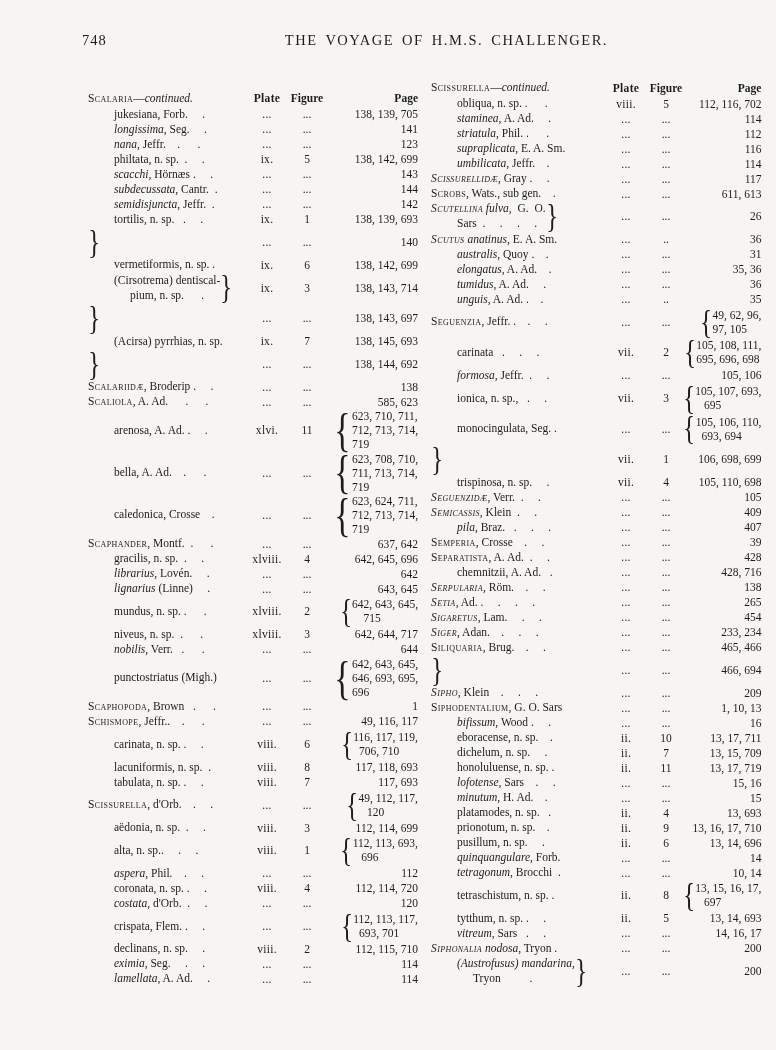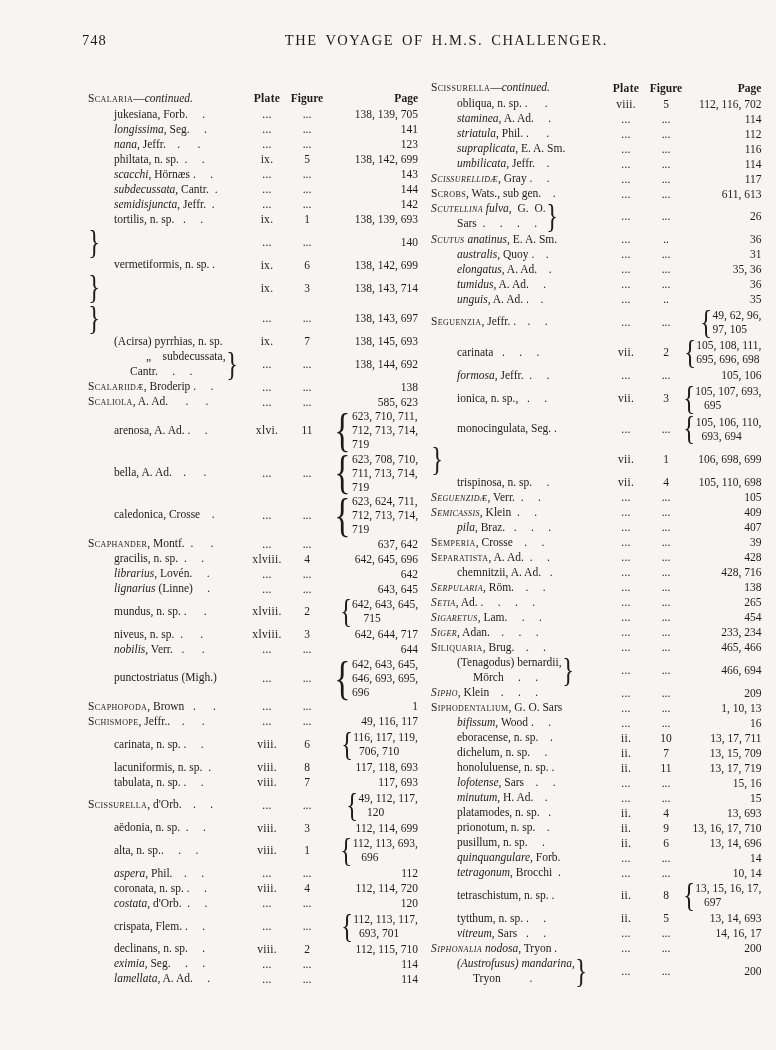--- a/index.html
+++ b/index.html
@@ -153,20 +153,24 @@
             <div>
               <div class="nline ind1"><span class="sr">vermetiformis, n. sp. .</span></div>
             </div>
           </div>
           <div class="c-plate">ix.</div>
           <div class="c-fig">6</div>
           <div class="c-page">138, 142, 699</div>
         </div>
         <div class="row">
           <div class="c-name"><div class="bracewrap">
+              <div>
+                <div class="nline ind1"><span class="sr">(Cirsotrema) dentiscal-</span></div>
+                <div class="nline ind2"><span class="sr">pium, n. sp.      .</span></div>
+              </div>
               <span class="brace" style="font-size: 34px;">}</span>
             </div></div>
           <div class="c-plate">ix.</div>
           <div class="c-fig">3</div>
           <div class="c-page">138, 143, 714</div>
         </div>
         <div class="row">
           <div class="c-name"><div class="bracewrap">
               <span class="brace" style="font-size: 34px;">}</span>
             </div></div>
@@ -179,24 +183,20 @@
             <div>
               <div class="nline ind1"><span class="sr">(Acirsa) pyrrhias, n. sp.</span></div>
             </div>
           </div>
           <div class="c-plate">ix.</div>
           <div class="c-fig">7</div>
           <div class="c-page">138, 145, 693</div>
         </div>
         <div class="row">
           <div class="c-name"><div class="bracewrap">
-              <div>
-                <div class="nline ind3"><span class="sr">„    subdecussata,</span></div>
-                <div class="nline ind2"><span class="sr">Cantr.     .     .</span></div>
-              </div>
               <span class="brace" style="font-size: 34px;">}</span>
             </div></div>
           <div class="c-plate">...</div>
           <div class="c-fig">...</div>
           <div class="c-page">138, 144, 692</div>
         </div>
         <div class="row">
           <div class="c-name">
             <div>
               <div class="nline ind0"><span class="ssc">Scalariidæ</span><span class="sr">, Broderip .     .</span></div>
@@ -874,24 +874,20 @@
             <div>
               <div class="nline ind0"><span class="ssc">Siliquaria</span><span class="sr">, Brug.    .     .</span></div>
             </div>
           </div>
           <div class="c-plate">...</div>
           <div class="c-fig">...</div>
           <div class="c-page">465, 466</div>
         </div>
         <div class="row">
           <div class="c-name"><div class="bracewrap">
-              <div>
-                <div class="nline ind1"><span class="sr">(Tenagodus) bernardii,</span></div>
-                <div class="nline ind2"><span class="sr">Mörch     .     .</span></div>
-              </div>
               <span class="brace" style="font-size: 34px;">}</span>
             </div></div>
           <div class="c-plate">...</div>
           <div class="c-fig">...</div>
           <div class="c-page">466, 694</div>
         </div>
         <div class="row">
           <div class="c-name">
             <div>
               <div class="nline ind0"><span class="sisc">Sipho</span><span class="sr">, Klein    .     .     .</span></div>

